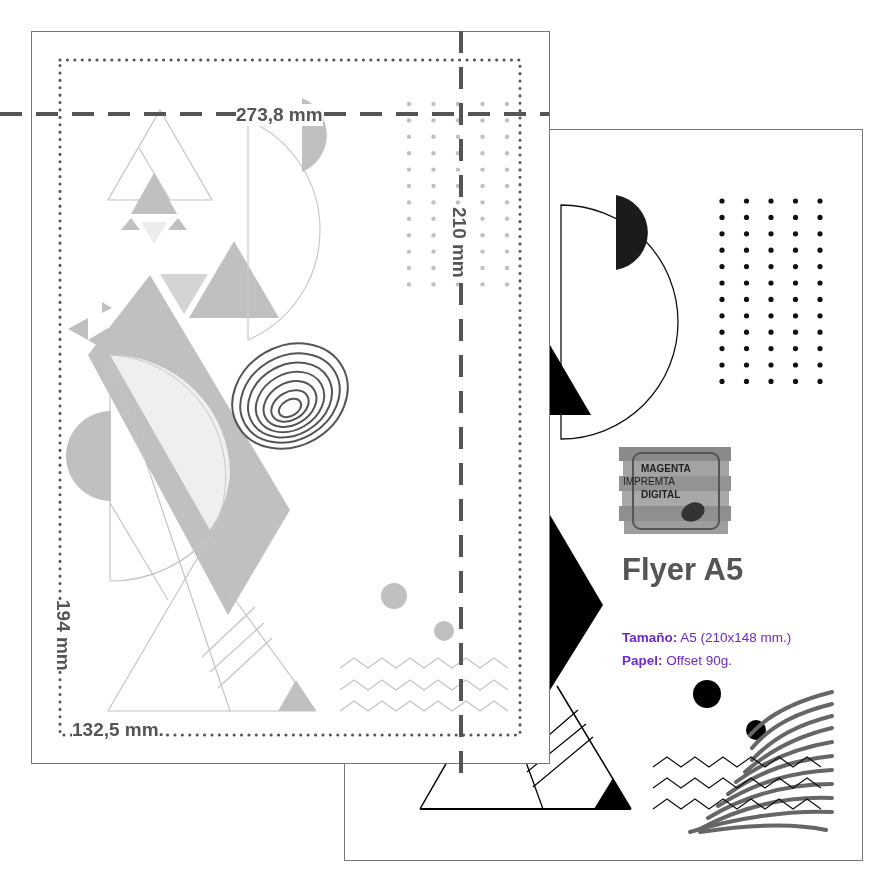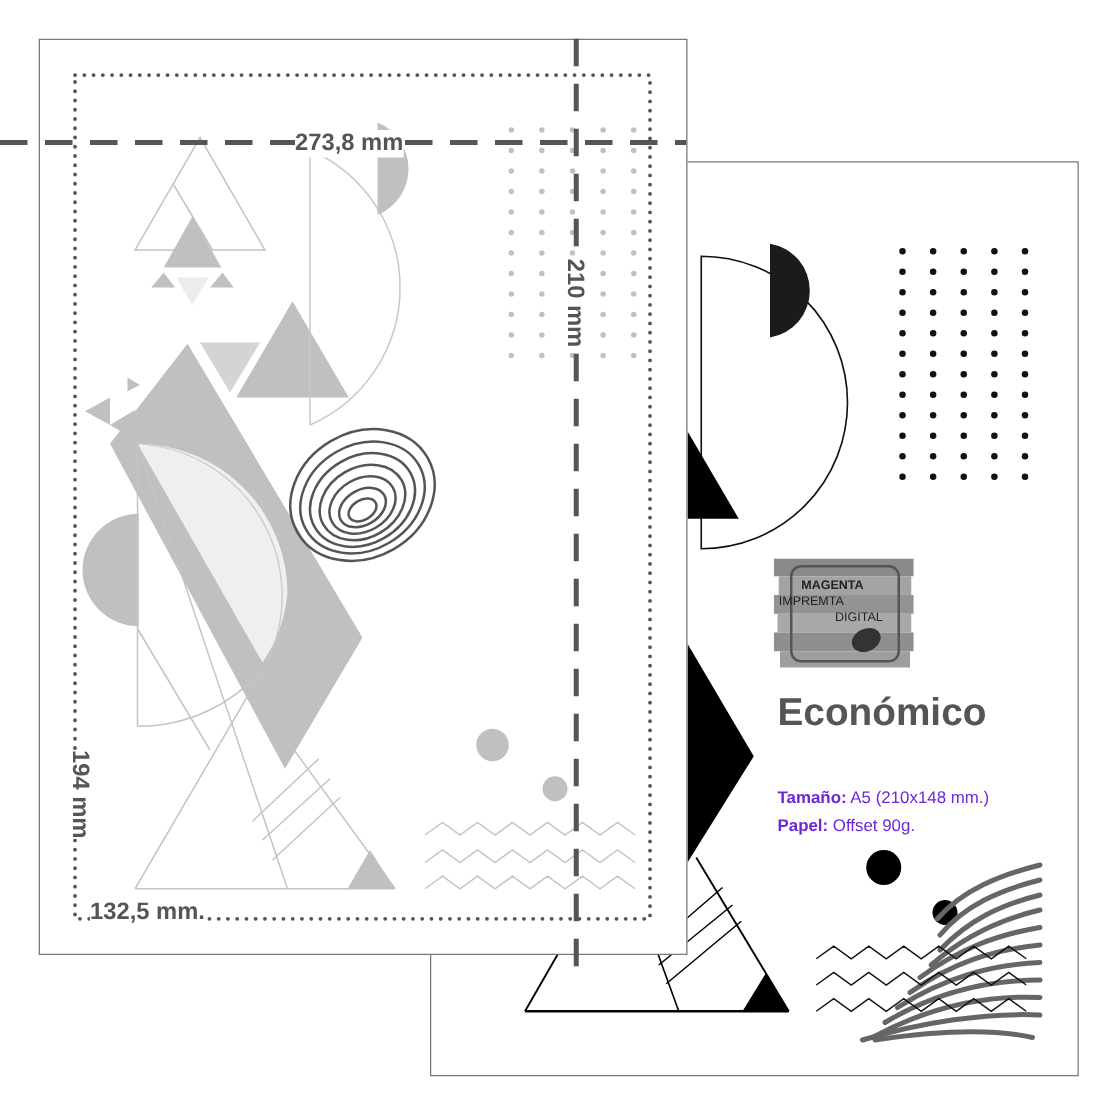--- a/index.html
+++ b/index.html
@@ -134,25 +134,25 @@
     <rect x="4" y="18" width="106" height="15" fill="#a3a3a3"></rect>
     <rect x="0" y="33" width="112" height="15" fill="#939393"></rect>
     <rect x="3" y="48" width="107" height="15" fill="#a8a8a8"></rect>
     <rect x="0" y="63" width="112" height="15" fill="#8f8f8f"></rect>
     <rect x="5" y="78" width="104" height="13" fill="#9e9e9e"></rect>
     <rect x="14" y="10" width="86" height="76" rx="8" fill="none" stroke="#555" stroke-width="2"></rect>
     <ellipse cx="74" cy="69" rx="12" ry="9" fill="#333" transform="rotate(-25 74 69)"></ellipse>
   </svg>
   <div class="logo-text" style="left:22px;top:20px;">MAGENTA</div>
   <div class="logo-text" style="left:4px;top:33px;font-weight:normal;">IMPREMTA</div>
-  <div class="logo-text" style="left:22px;top:46px;font-weight:normal;margin-left:27px;">DIGITAL</div>
+  <div class="logo-text" style="left:22px;top:46px;font-weight:bold;">DIGITAL</div>
 </div>
 
 <div class="title">
-  <div>Económico</div>
+  <div>Flyer A5</div>
 </div>
 <div class="spec" style="top:630px;">
   <b>Tamaño:</b><span> A5 (210x148 mm.)</span>
 </div>
 <div class="spec" style="top:653px;">
   <b>Papel:</b><span> Offset 90g.</span>
 </div>
 
 <div id="front" class="sheet"></div>
 <svg class="layer" width="886" height="886">

